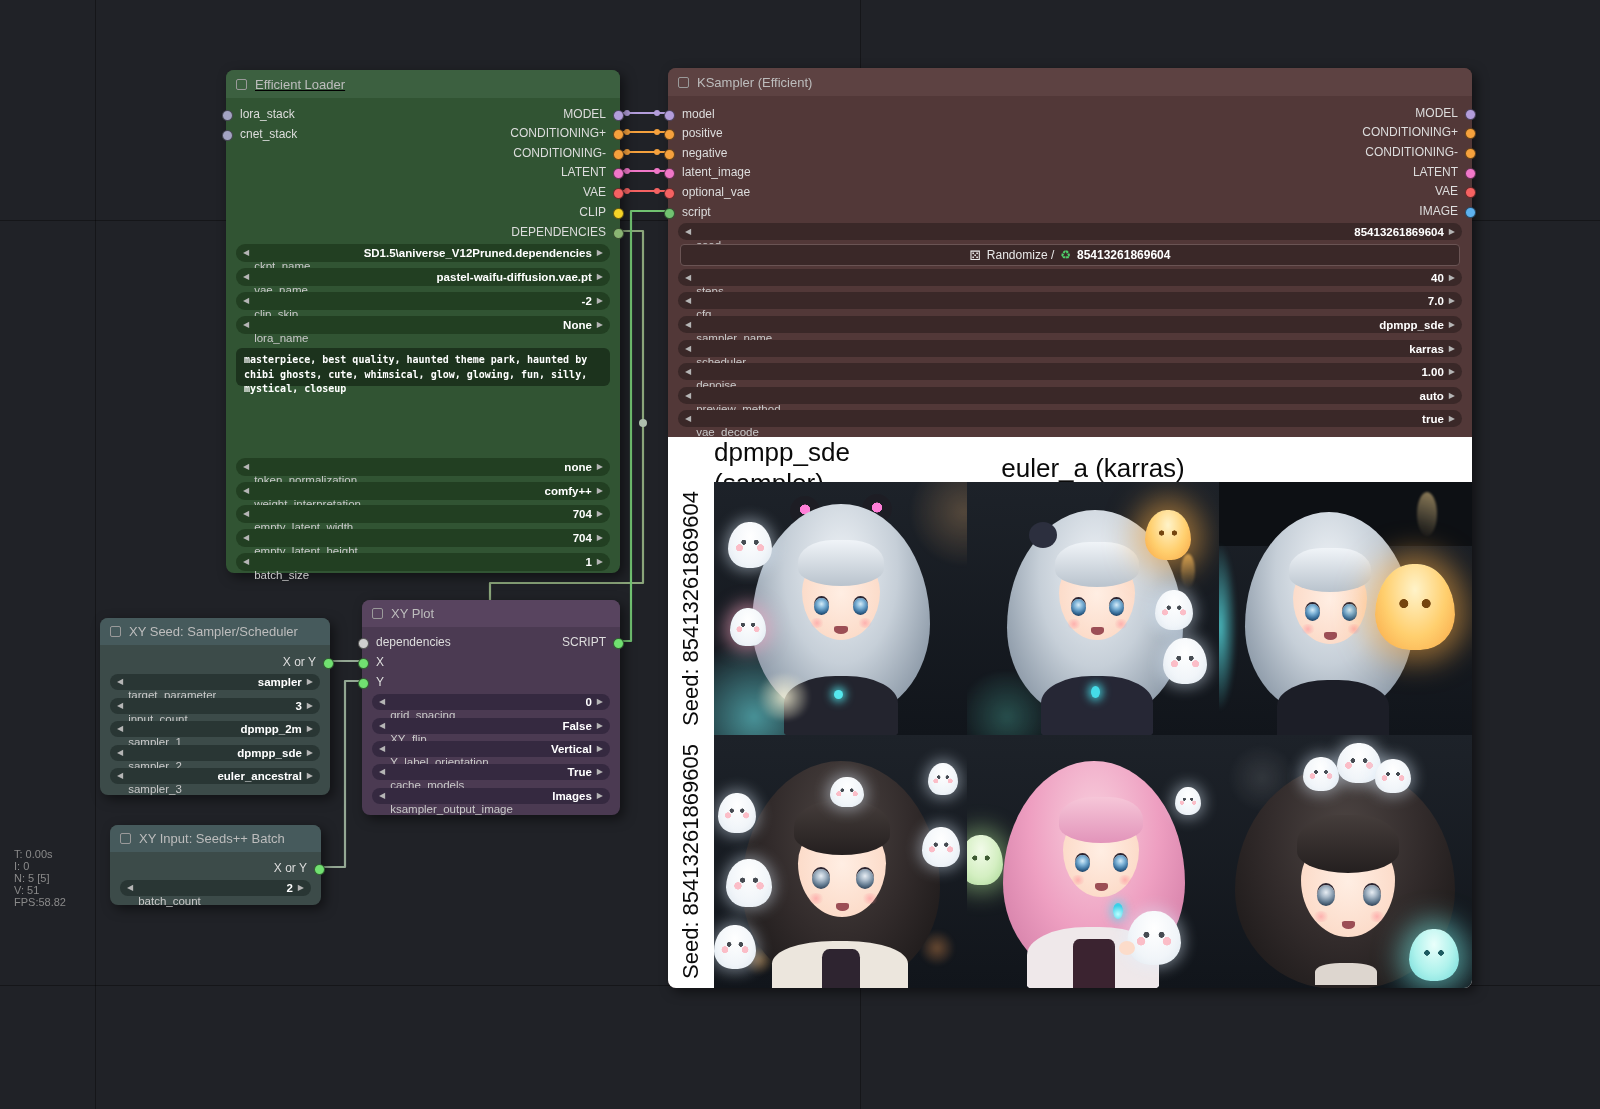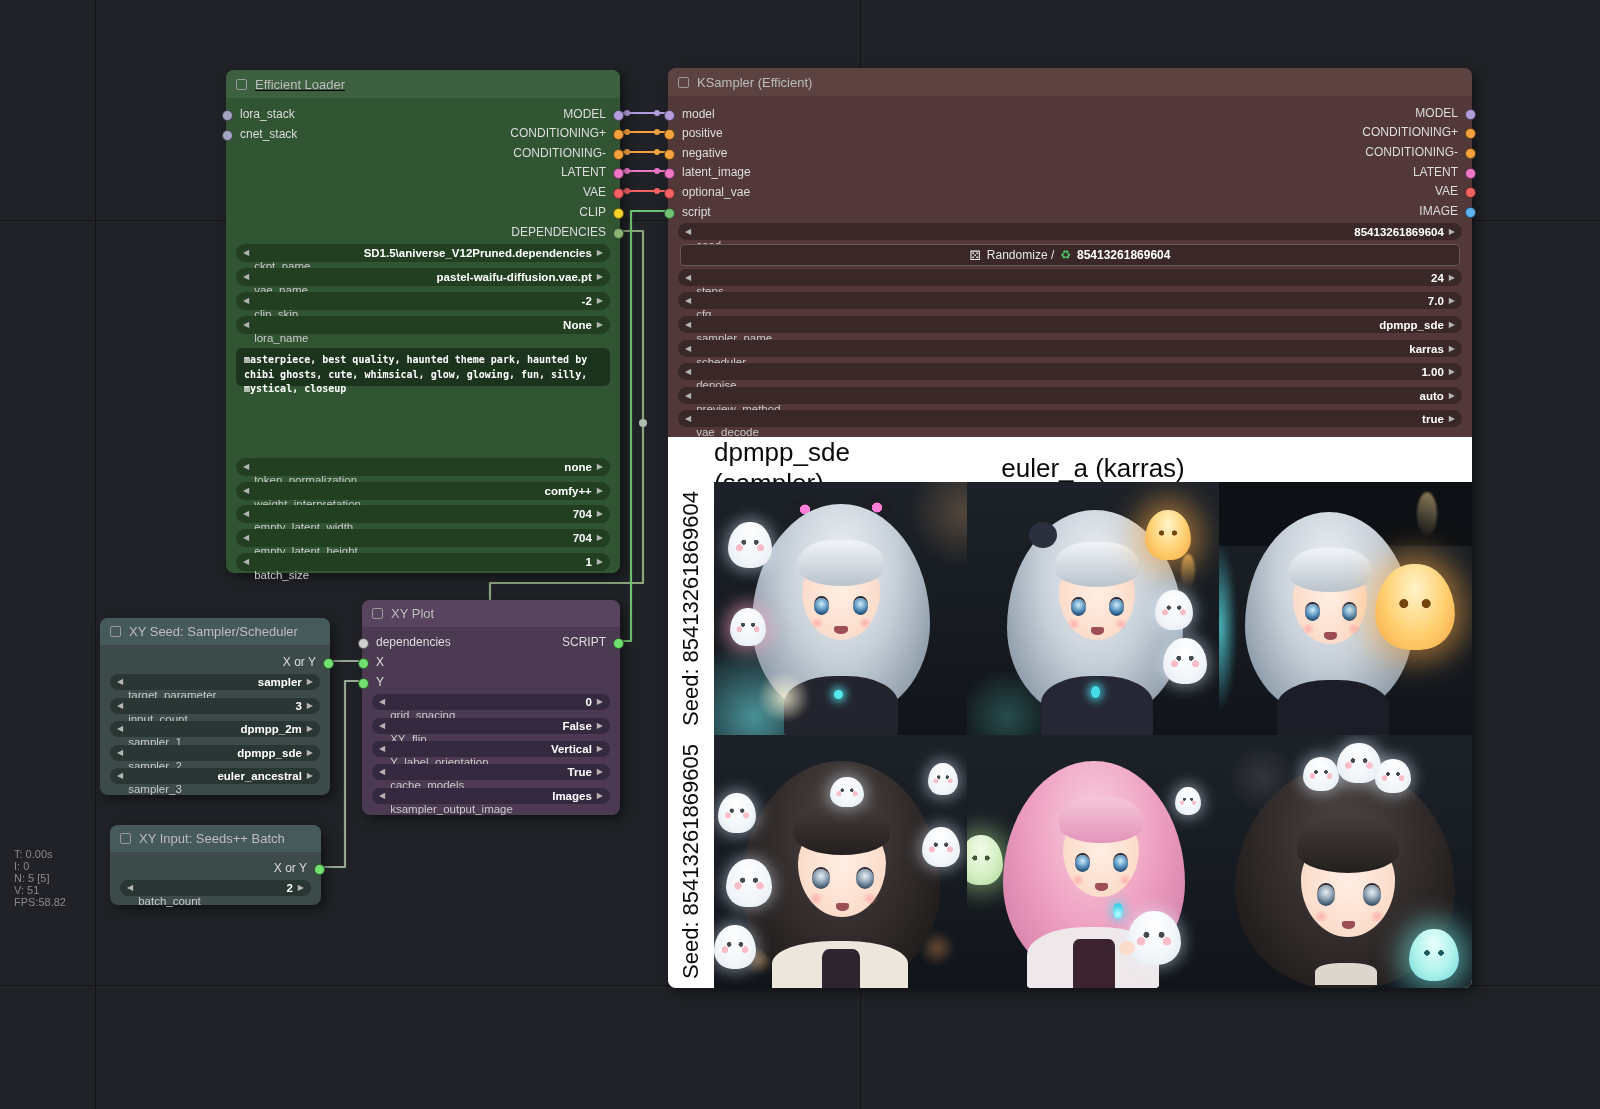--- a/index.html
+++ b/index.html
@@ -302,21 +302,21 @@
     </div>
     <div class="randrow" style="top:176px">
       <span class="dice">⚄</span>
       <span>Randomize /</span>
       <span class="recycle">♻</span>
       <span class="rseed">85413261869604</span>
     </div>
     <div class="wrow" style="top:201px;height:17px">
       <span class="arr">◀</span>
       <span class="wl">steps</span>
-      <span class="wv">24</span>
+      <span class="wv">40</span>
       <span class="arr">▶</span>
     </div>
     <div class="wrow" style="top:224px;height:17px">
       <span class="arr">◀</span>
       <span class="wl">cfg</span>
       <span class="wv">7.0</span>
       <span class="arr">▶</span>
     </div>
     <div class="wrow" style="top:248px;height:17px">
       <span class="arr">◀</span>

